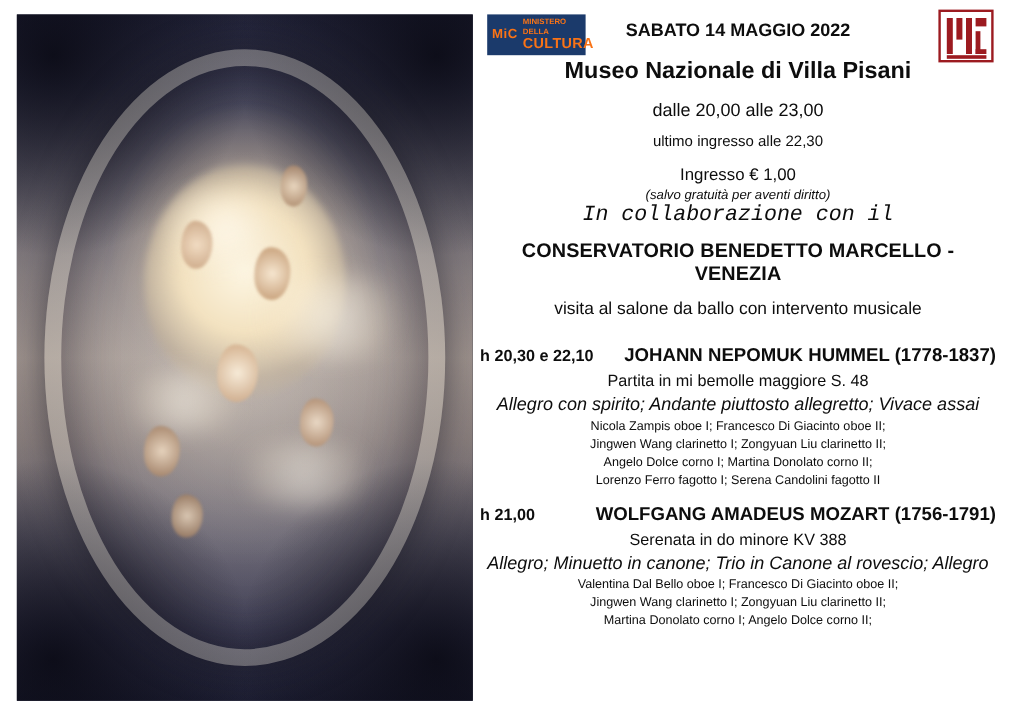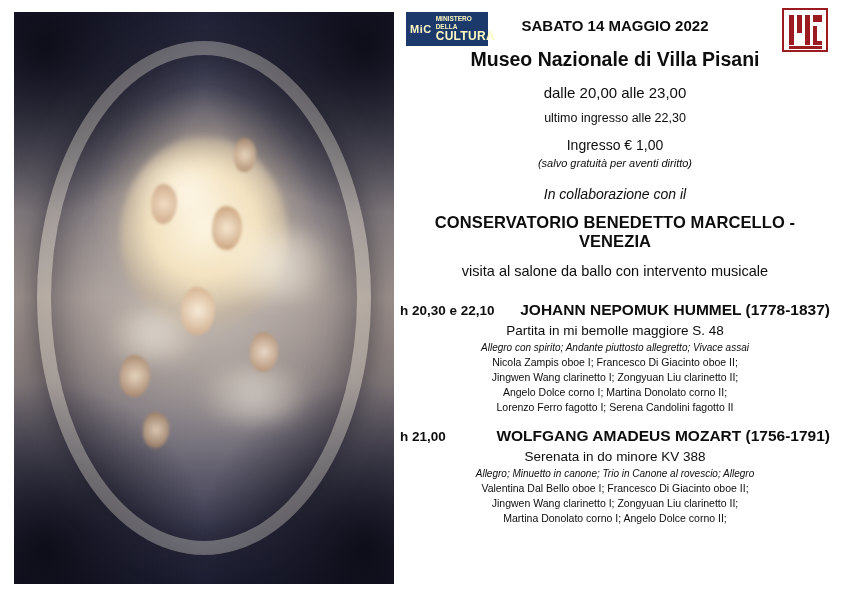--- a/index.html
+++ b/index.html
@@ -90,21 +90,21 @@
   }
 
   
   .logo-ministero {
     position: absolute;
     left: 406px;
     top: 12px;
     width: 82px;
     height: 34px;
     background: #1b3a6b;
-    color: #fef9c3;
+    color: #f97316;
     display: flex;
     align-items: center;
     gap: 4px;
     padding: 0 4px;
     box-sizing: border-box;
   }
   .logo-ministero .mic {
     font-size: 11px;
     font-weight: bold;
     letter-spacing: 0.5px;
@@ -179,23 +179,23 @@
   .t-price {
     font-size: 14px;
     margin-top: 12px;
   }
   .t-price-note {
     font-size: 11px;
     font-style: italic;
     margin-top: 4px;
   }
   .t-collab {
-    font-size: 14px;
+    font-size: 18px;
     font-style: italic;
-    margin-top: 17px;
+    font-family: Liberation Mono, monospace;
   }
   .t-conservatorio {
     font-size: 16.5px;
     font-weight: bold;
     margin-top: 11px;
     letter-spacing: 0.1px;
   }
   .t-visit {
     font-size: 14.5px;
     margin-top: 12px;
@@ -225,21 +225,21 @@
   }
   .piece-composer {
     font-weight: bold;
     font-size: 15.5px;
   }
   .piece-work {
     font-size: 13.5px;
     margin-top: 4px;
   }
   .piece-movements {
-    font-size: 10px;
+    font-size: 15px;
     font-style: italic;
     margin-top: 4px;
   }
   .performer {
     font-size: 10.5px;
     margin-top: 3px;
   }
 </style>
 </head>
 <body>

